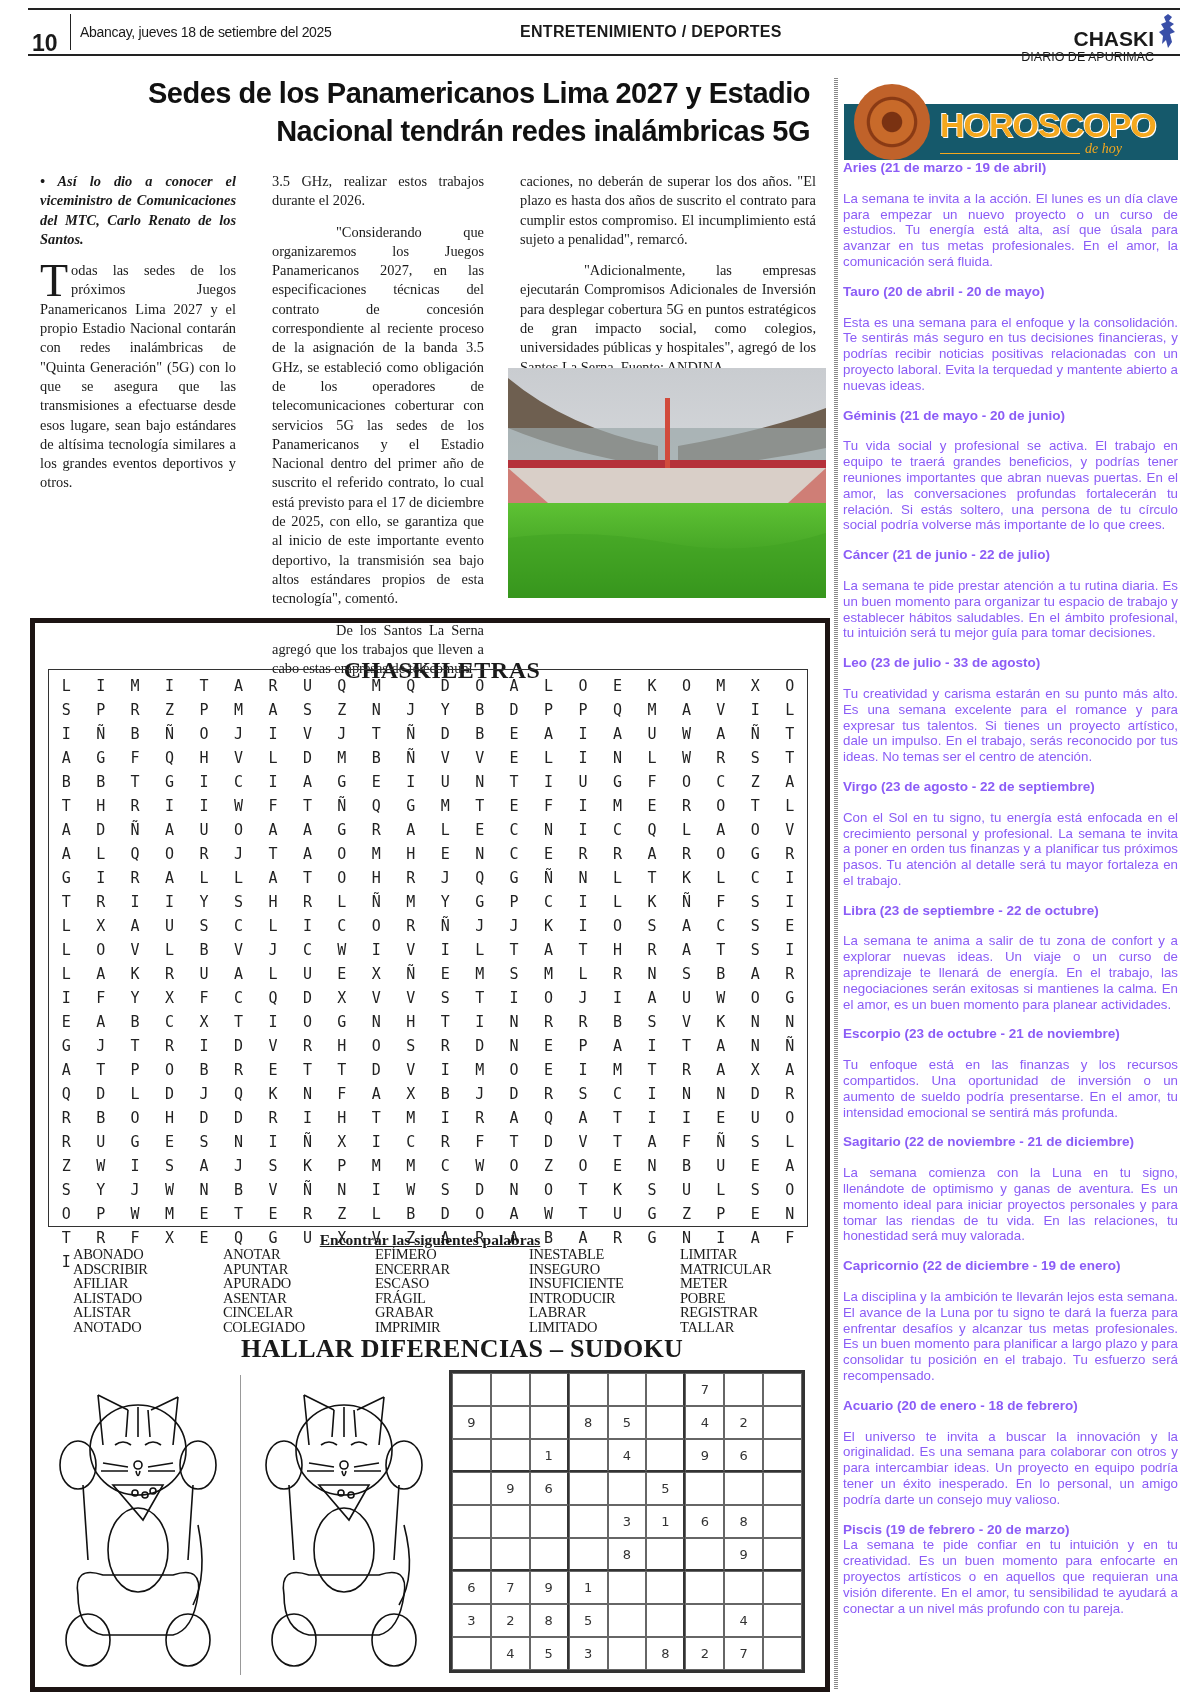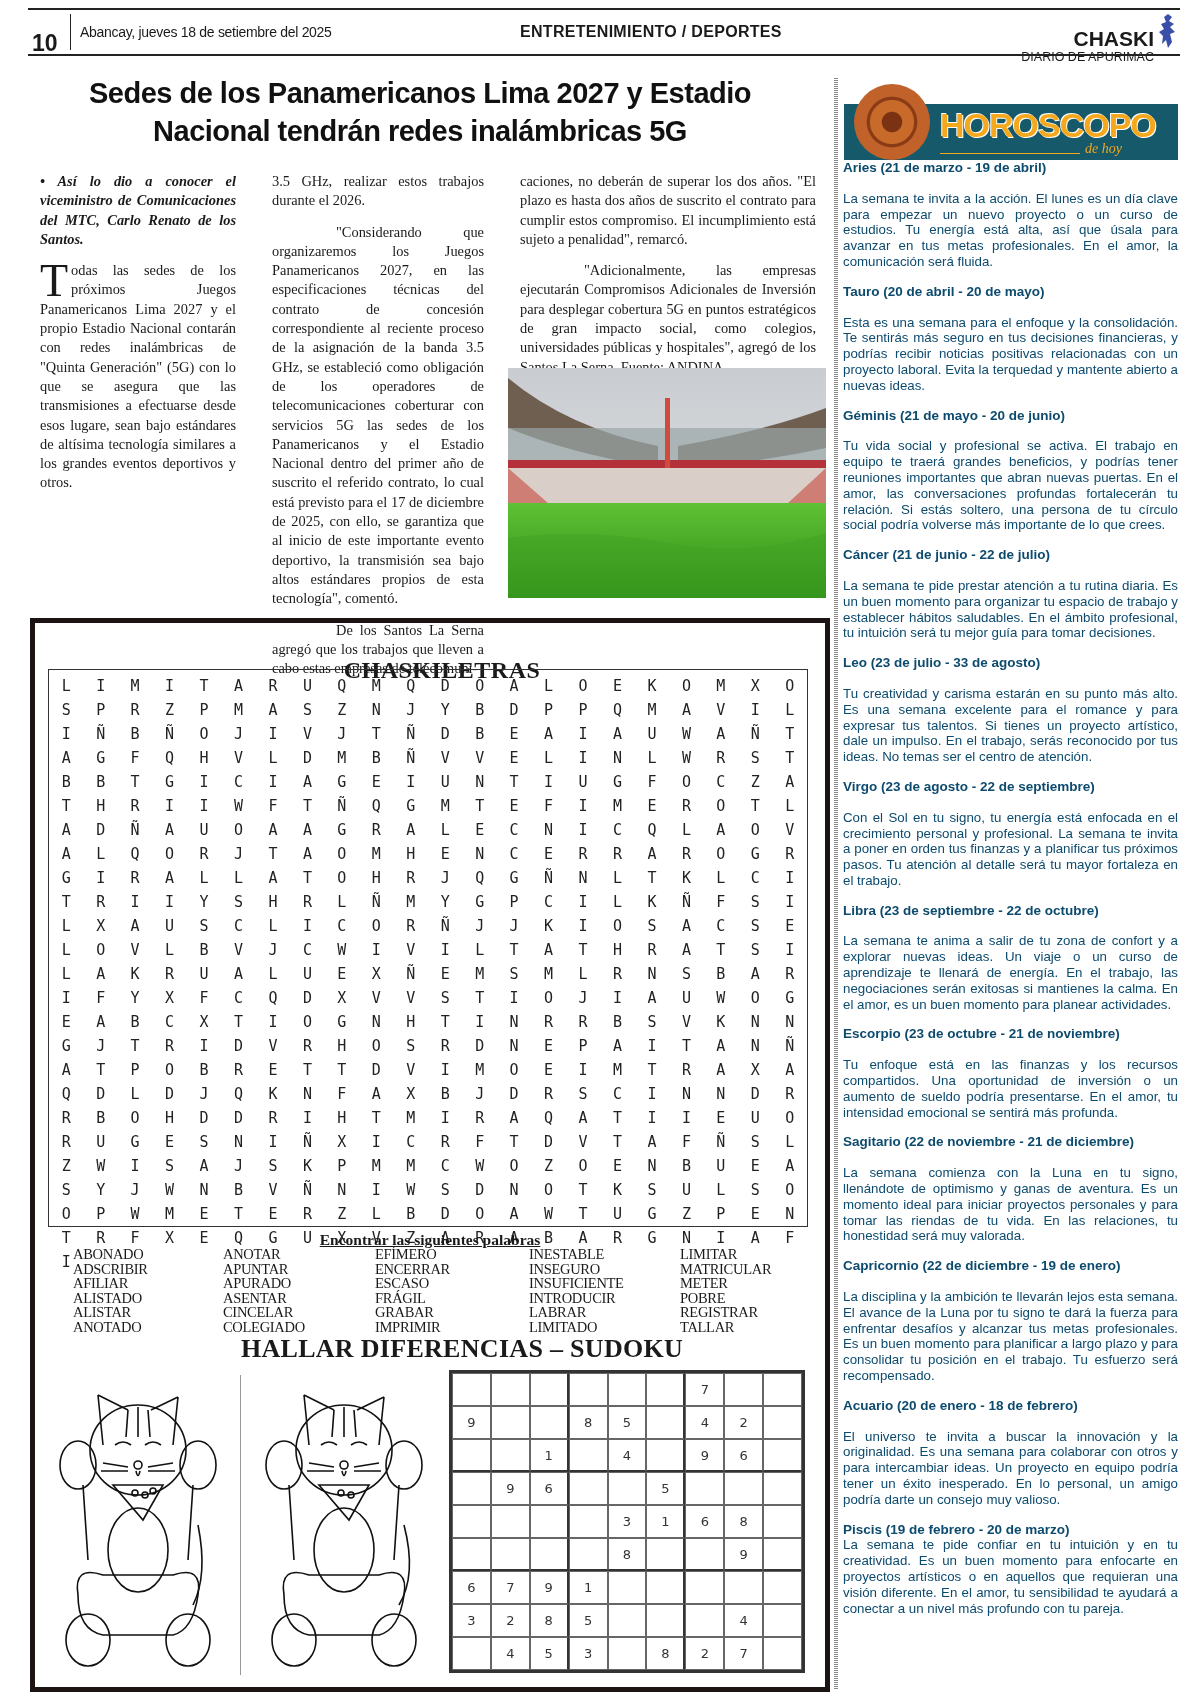--- a/index.html
+++ b/index.html
@@ -12,21 +12,21 @@
   .hdr-page { position: absolute; left: 32px; top: 18px; font: bold 23px "Liberation Sans", sans-serif; margin-top: 12px; }
   .hdr-sep { position: absolute; left: 70px; top: 14px; width: 1px; height: 36px; background: #222; }
   .hdr-date { position: absolute; left: 80px; top: 24px; font: 14px "Liberation Sans", sans-serif; letter-spacing: -0.3px; }
   .hdr-section { position: absolute; left: 520px; top: 23px; font: bold 16px "Liberation Sans", sans-serif; letter-spacing: 0.3px; }
   .hdr-brand { position: absolute; right: 46px; top: 12px; text-align: right; font-family: "Liberation Sans", sans-serif; }
   .hdr-brand .name { font: bold 21px "Liberation Sans", sans-serif; line-height: 22px; margin-top: 16px; }
   .hdr-brand .sub { font-size: 12.5px; line-height: 15px; }
   .hdr-logo { position: absolute; right: 20px; top: 12px; width: 24px; height: 38px; }
 
   
-  .art-title { position: absolute; left: 30px; top: 74px; width: 780px; text-align: center;
+  .art-title { position: absolute; left: 30px; top: 74px; width: 780px; text-align: right;
     font: bold 29px "Liberation Sans", sans-serif; line-height: 38px; letter-spacing: -0.5px; color: #111; }
   .col { position: absolute; top: 160px; font-size: 14.4px; line-height: 19.3px; text-align: justify; hyphens: auto; }
   .col1 { left: 28px; width: 220px; }
   .col2 { left: 260px; width: 236px; }
   .col3 { left: 508px; width: 320px; }
   .col p { margin: 12px; }
   .col .indent { text-indent: 64px; }
   .lead { font-weight: bold; font-style: italic; }
   .dropcap { float: left; font-size: 46px; line-height: 36px; margin: 2px 3px 0 0; }
   .photo { position: absolute; left: 508px; top: 368px; width: 318px; height: 230px; overflow: hidden; }
@@ -36,21 +36,21 @@
 
   
   .horo-banner { position: absolute; left: 844px; top: 104px; width: 334px; height: 56px; background: #15596b; }
   .horo-wheel { position: absolute; left: 854px; top: 84px; width: 76px; height: 76px; border-radius: 50%;
     background: radial-gradient(circle, #7a3212 0 18%, #c86a2a 20% 40%, #8a3a14 42% 46%, #c0622a 48% 80%, #6e2c10 82% 100%); }
   .horo-title { position: absolute; left: 940px; top: 106px; font: bold 34px "Liberation Sans", sans-serif;
     color: #f4a81e; letter-spacing: -1px; text-shadow: 1px 1px 0 #fff, -1px -1px 0 #fff; }
   .horo-sub { position: absolute; left: 1085px; top: 141px; font: italic 14px "Liberation Serif", serif; color: #f4a81e; }
   .horo-subline { position: absolute; left: 940px; top: 153px; width: 140px; height: 1px; background: #f4a81e; }
   .horo { position: absolute; left: 843px; top: 160px; width: 335px; font-family: "Liberation Sans", sans-serif;
-    font-size: 13.3px; line-height: 15.8px; color: #0c4a6e; text-align: justify; }
+    font-size: 13.3px; line-height: 15.8px; color: #8b5cf6; text-align: justify; }
   .horo h4 { font-size: 13.5px; font-weight: bold; margin: 0 0 15px 0; }
   .horo p { margin: 0 0 14px 0; }
   .horo .tight { margin-bottom: 0; }
 
   
   .pbox { position: absolute; left: 30px; top: 618px; width: 800px; height: 1074px; border: 5px solid #1c1413; }
   .ws-title { position: absolute; left: 12px; top: 18px; width: 790px; text-align: center;
     font: bold 24px "Liberation Serif", serif; letter-spacing: 0.5px; margin-top: 16px; }
   .ws-grid { position: absolute; left: 13px; top: 46px; width: 760px; height: 558px; border: 1.5px solid #333;
     display: grid; grid-template-columns: repeat(22, 1fr); grid-template-rows: repeat(23, 1fr); padding: 4px 0 2px; }

